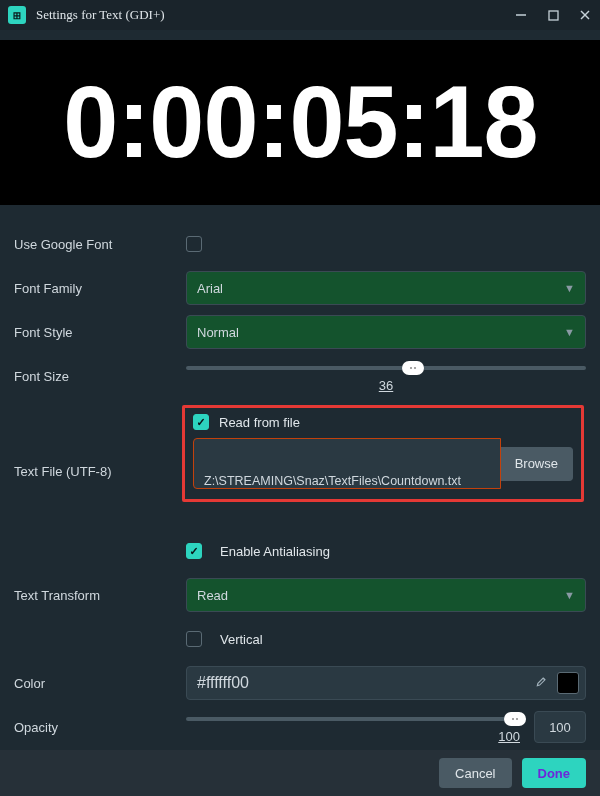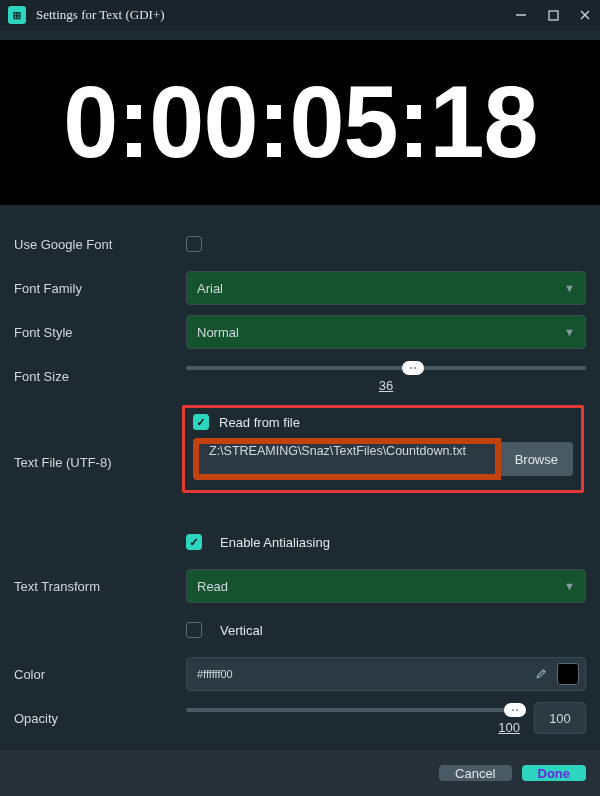--- a/index.html
+++ b/index.html
@@ -125,54 +125,54 @@
     border: 3px solid #e53935;
     border-radius: 2px;
     padding: 6px 8px 10px 8px;
     margin-left: 168px;
     margin-right: 2px;
     margin-bottom: 2px;
   }
   .highlight-box .h-row { display:flex; align-items:center; margin-bottom:8px; }
   .file-row { display:flex; align-items:center; gap:0; }
   .file-input {
-    flex:1; height:42px; background:#2a3942; border:6px solid #c2410c;
+    flex:1; height:51px; background:#2a3942; border:1px solid #c2410c;
     border-radius:4px 0 0 4px; color:#d0d8de; padding:0 10px; font-size:12.5px;
-    display:flex; align-items:flex-start; overflow:hidden; white-space:nowrap;
+    display:flex; align-items:flex-end; overflow:hidden; white-space:nowrap;
   }
   .browse-btn {
     height:34px; padding:0 14px; background:#4a5a64; border:1px solid #4a5a64;
     border-left:none; border-radius:0 4px 4px 0; color:#e0e6ea; font-size:13px;
     cursor:pointer; display:flex; align-items:center;
   }
   .color-input {
     flex:1; height:34px; background:#2a3942; border:1px solid #3a4a54;
     border-radius:4px; display:flex; align-items:center; padding:0 6px 0 10px;
-    color:#d0d8de; font-size:11px; gap:8px;
+    color:#d0d8de; font-size:16px; gap:8px;
   }
   .color-swatch {
     width:22px; height:22px; border:1px solid #5a6a74; border-radius:3px;
     background:#000; cursor:pointer;
   }
   .eyedrop { color:#a0b0ba; cursor:pointer; }
   .opacity-input {
     width:52px; height:32px; background:#2a3942; border:1px solid #3a4a54;
     border-radius:4px; color:#d0d8de; display:flex; align-items:center;
     justify-content:center; font-size:13px;
   }
   .footer {
     position: absolute;
     bottom: 0; left:0; right:0;
     height: 46px;
     background: #263038;
     display:flex; align-items:center; justify-content:flex-end;
     padding: 0 14px; gap:10px;
   }
   .btn {
-    height: 16px; padding:8px 16px; border-radius:4px; font-size:13px;
+    height: 30px; padding:8px 16px; border-radius:4px; font-size:13px;
     display:flex; align-items:center; cursor:pointer; border:none;
   }
   .btn-cancel { background:#4a5a64; color:#e0e6ea; }
   .btn-done { background:#2dd4bf; color:#6d28d9; font-weight:600; }
   .textfile-label-row { margin-top: -52px; margin-bottom: 48px; }
 </style>
 </head>
 <body>
 
 <div class="titlebar">

